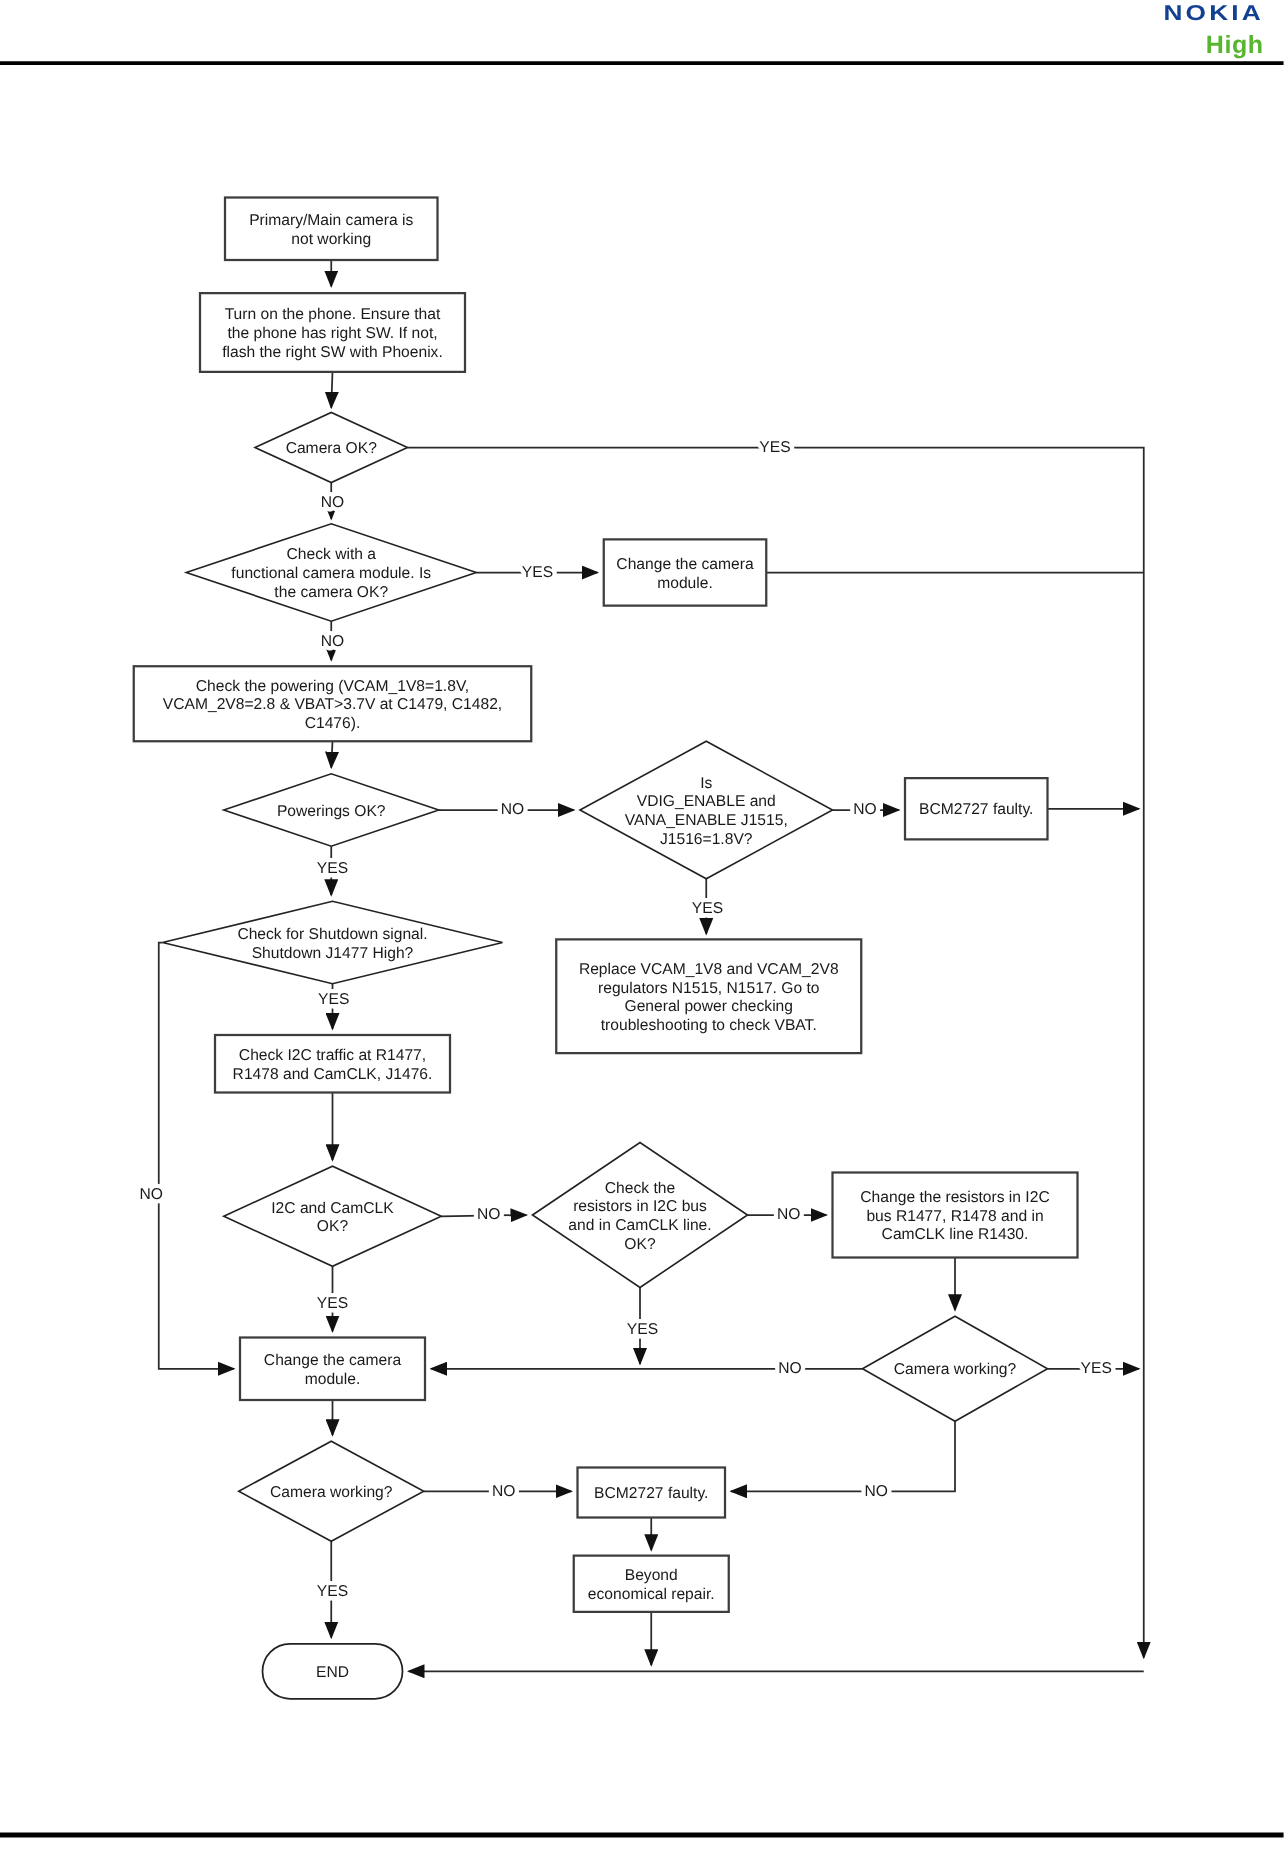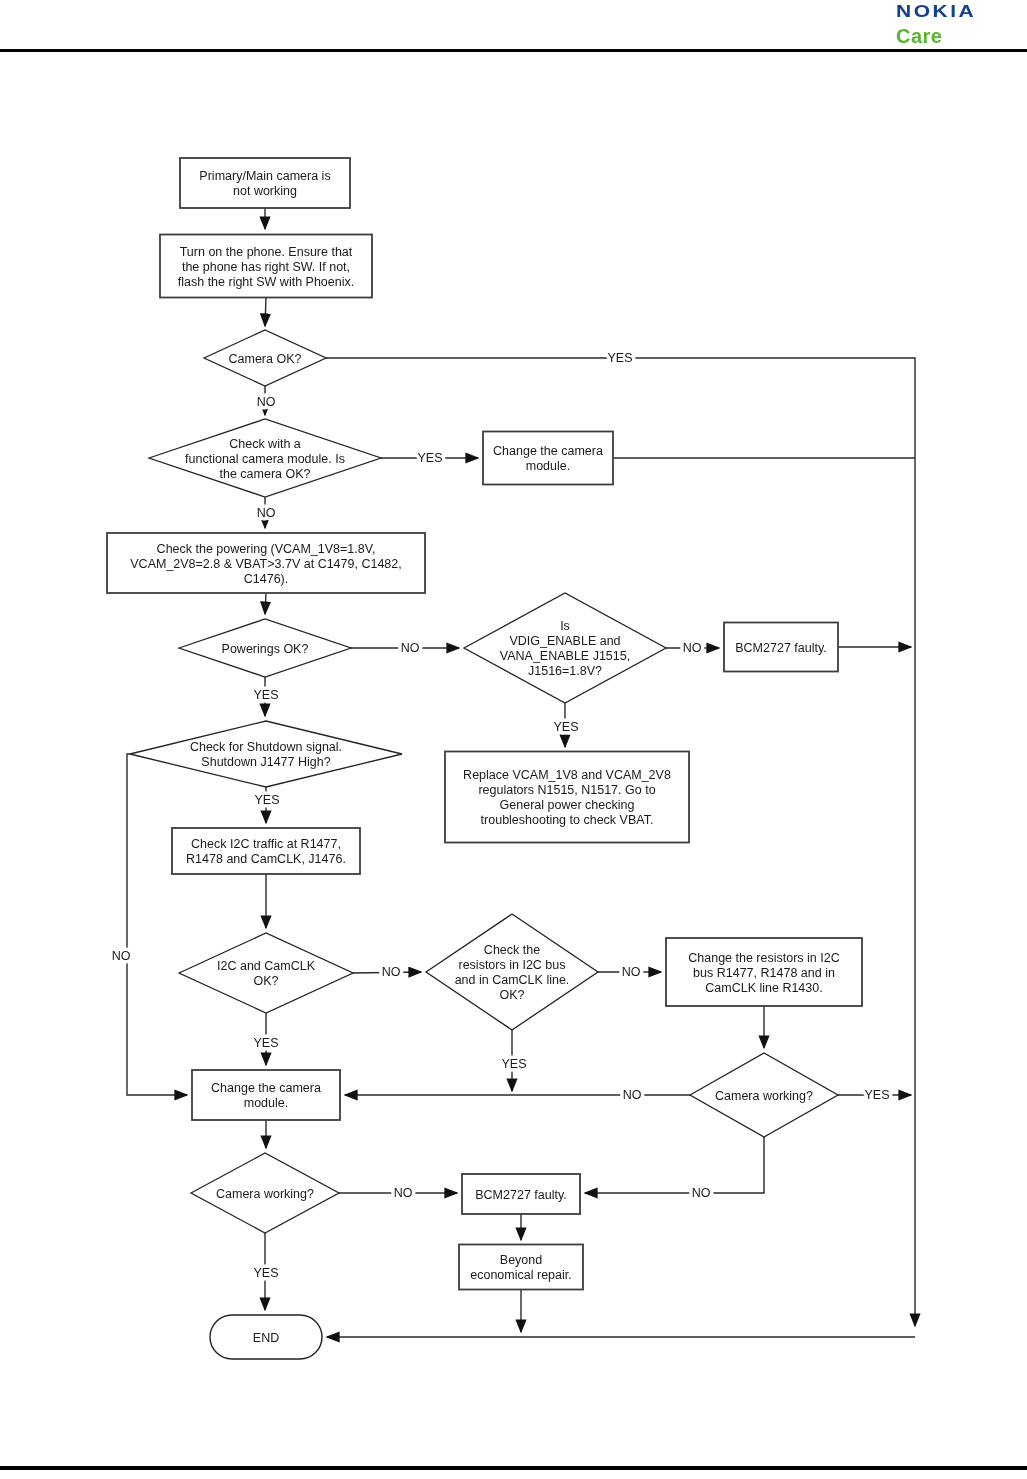--- a/index.html
+++ b/index.html
@@ -1,39 +1,39 @@
 <!DOCTYPE html>
 <html><head>
 <meta charset="utf-8">
 <style>
   html,body{margin:0;padding:0;}
   body{
     width:1027px;height:1479px;background:#ffffff;position:relative;overflow:hidden;
     font-family:"Liberation Sans",sans-serif;
   }
-  .logo{position:absolute;top:2px;left:896px;width:115px;text-align:left;line-height:1;}
+  .logo{position:absolute;top:2px;left:896px;width:115px;text-align:right;line-height:1;}
   .brand{
     font-weight:800;font-size:21px;letter-spacing:2.5px;color:#124191;
     transform:scaleY(0.82);transform-origin:top left;
   }
   .product{
     font-weight:700;font-size:20px;color:#58B52F;margin-top:3px;letter-spacing:0.5px;
   }
   .rule{position:absolute;left:0;width:1027px;background:#000;}
   .rule.top{top:49px;height:3px;}
   .rule.bottom{top:1466px;height:4px;}
   svg{position:absolute;left:0;top:0;}
   svg text{font-family:"Liberation Sans",sans-serif;}
 </style>
 </head>
 <body>
 
 <div class="logo">
   <div class="brand">NOKIA</div>
-  <div class="product">Care</div>
+  <div class="product">High</div>
 </div>
 <div class="rule top"></div>
 
 <svg id="fc" width="1027" height="1479" viewBox="0 0 1027 1479">
     <defs>
       <marker id="arw" viewBox="0 0 10 8" refX="9" refY="4" markerWidth="10" markerHeight="8" orient="auto-start-reverse">
         <path d="M0,0 L10,4 L0,8 Z" fill="#111"></path>
       </marker>
     </defs>
     <polyline points="265,208 265,229" fill="none" stroke="#2a2a2a" stroke-width="1.4" marker-end="url(#arw)"></polyline>

